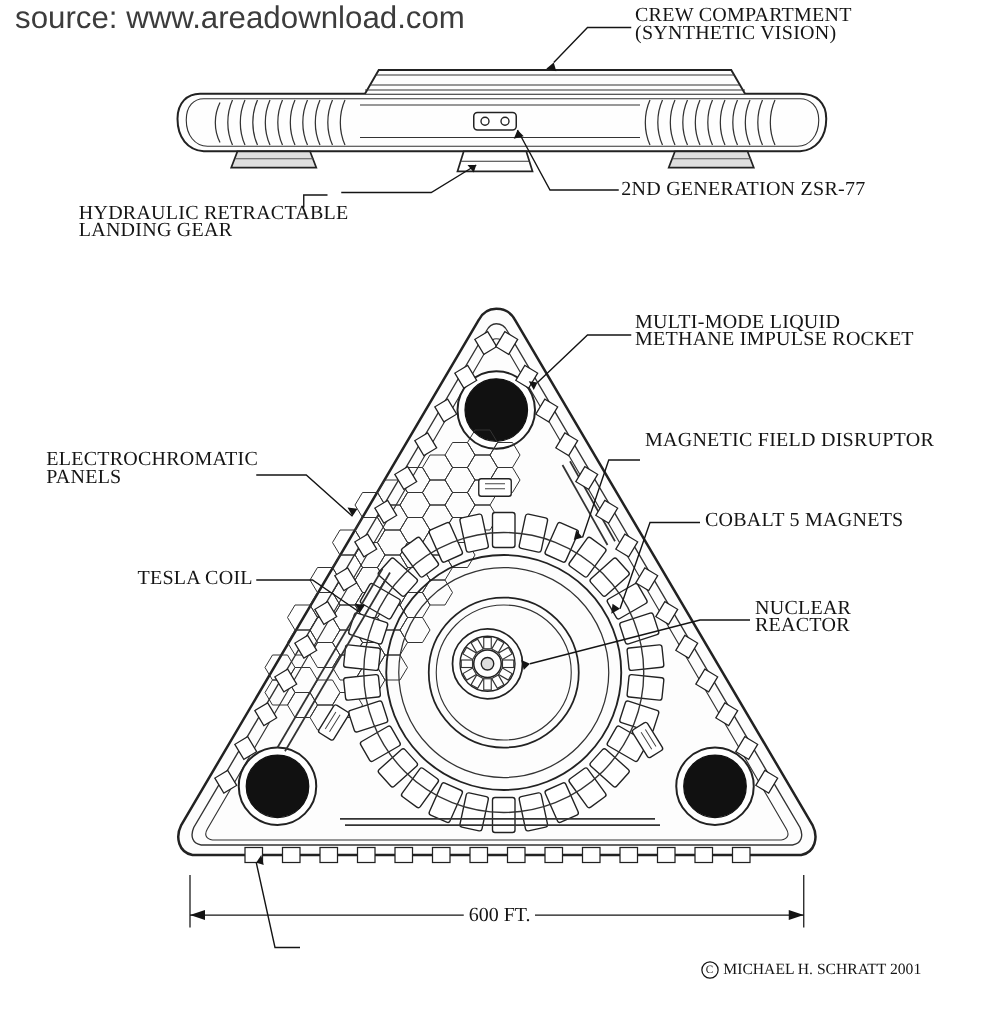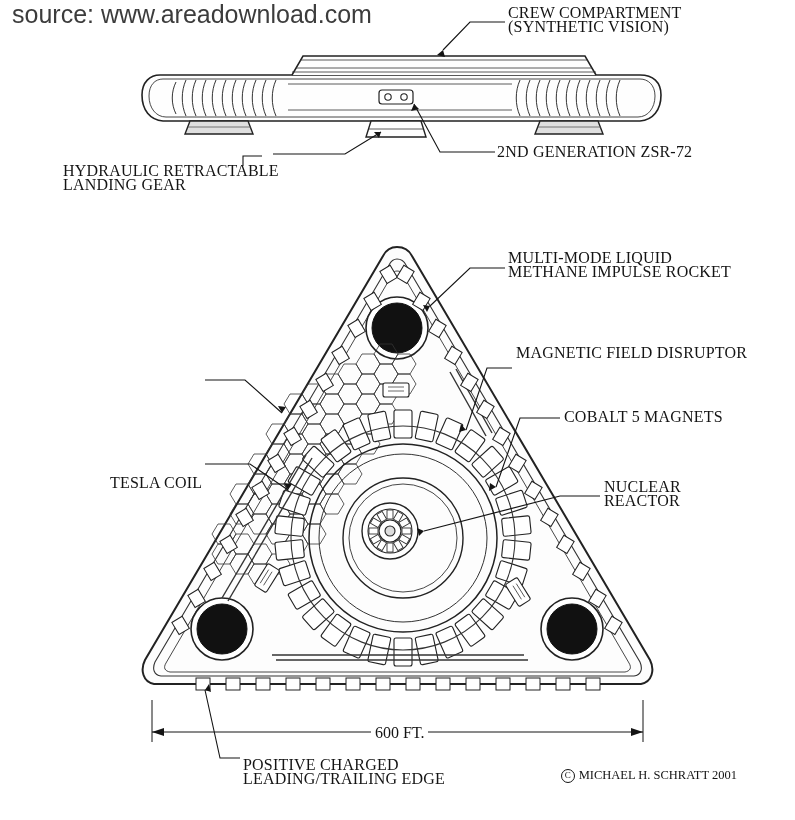--- a/index.html
+++ b/index.html
@@ -595,34 +595,34 @@
       <path d="M152 732 L 643 732"></path>
     </g>
     <g fill="#141414" stroke="none">
       <polygon points="152,732 164,728 164,736"></polygon>
       <polygon points="643,732 631,728 631,736"></polygon>
     </g>
   </svg>
 
   <div class="callout" style="left:508px; top:6px;">CREW COMPARTMENT
 (SYNTHETIC VISION)</div>
-  <div class="callout" style="left:497px; top:145px;">2ND GENERATION ZSR-72</div>
+  <div class="callout" style="left:497px; top:145px;">2ND GENERATION ZSR-77</div>
   <div class="callout" style="left:508px; top:251px;">MULTI-MODE LIQUID
 METHANE IMPULSE ROCKET</div>
 
   <div class="callout" style="left:63px; top:164px;">HYDRAULIC RETRACTABLE
 LANDING GEAR</div>
   <div class="callout" style="left:516px; top:346px;">MAGNETIC FIELD DISRUPTOR</div>
   <div class="callout" style="left:564px; top:410px;text-align:right;">COBALT 5 MAGNETS</div>
   <div class="callout" style="left:604px; top:480px;">NUCLEAR
 REACTOR</div>
 
-  <div class="callout" style="left:110px; top:456px;margin-top:20px;">TESLA COIL</div>
-  <div class="callout" style="left:243px; top:758px;">POSITIVE CHARGED
-LEADING/TRAILING EDGE</div>
+  <div class="callout" style="left:37px; top:361px;">ELECTROCHROMATIC
+PANELS</div>
+  <div class="callout" style="left:110px; top:456px;">TESLA COIL</div>
 
   <div class="dim-label" style="left:371px; top:724px;">600 FT.</div>
 
   <div class="copyright">
     <span class="cmark">C</span><span>MICHAEL H. SCHRATT 2001</span>
   </div>
 
 </div>
 
 </body></html>

